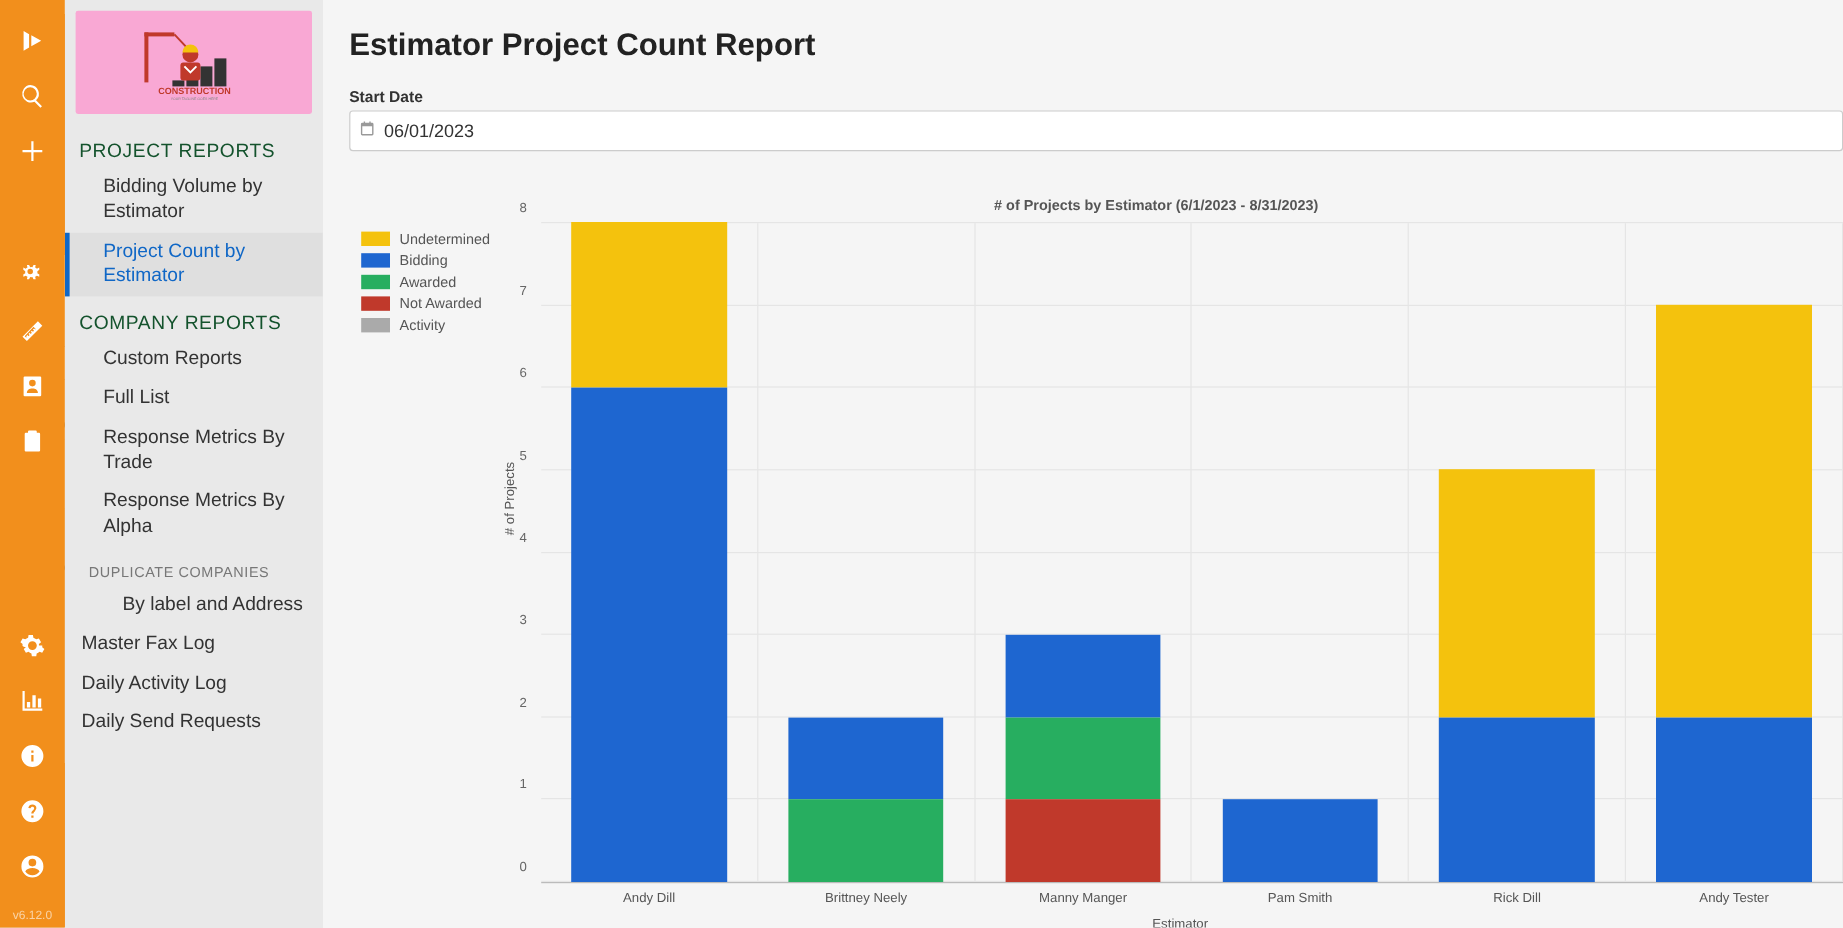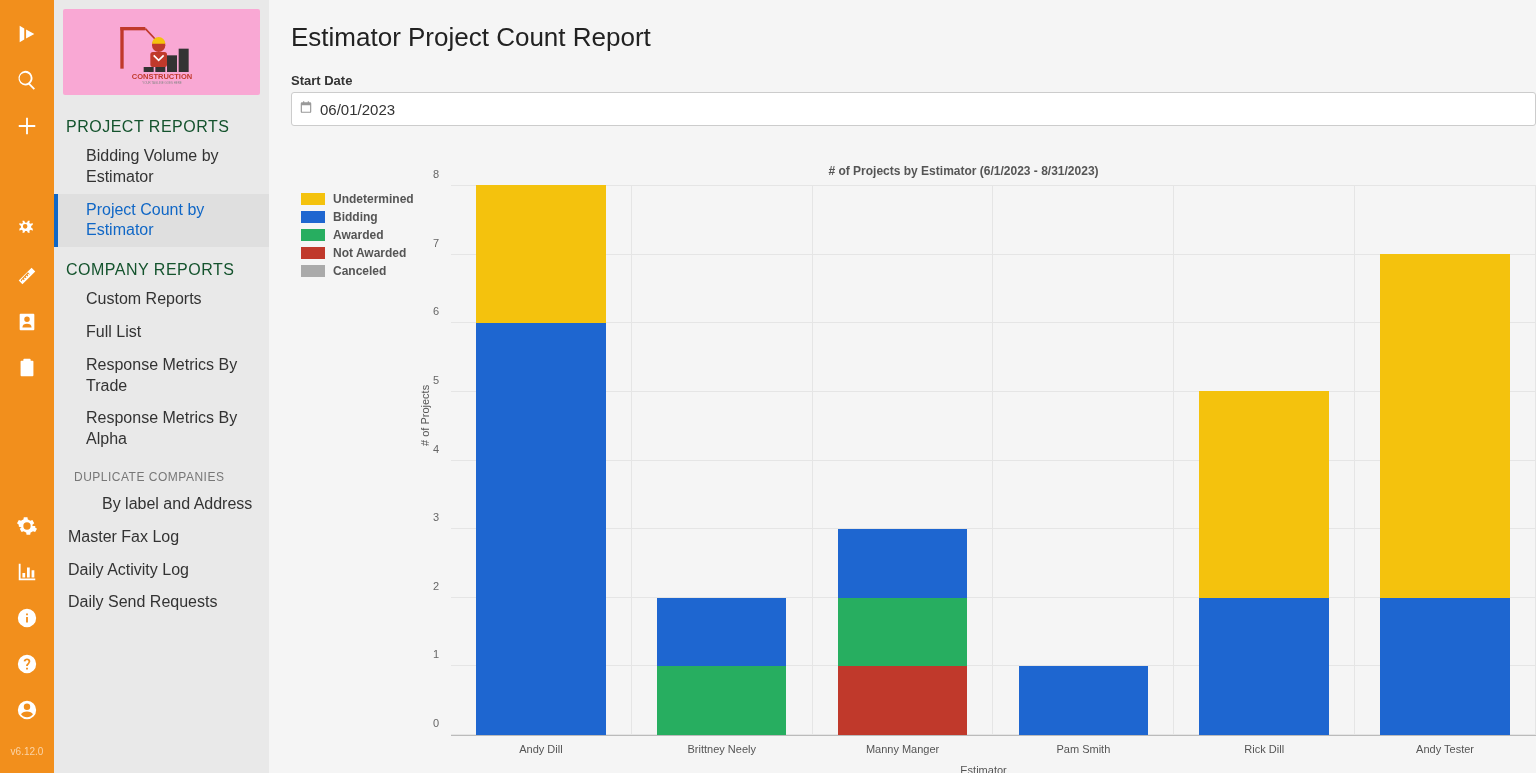--- a/index.html
+++ b/index.html
@@ -1,50 +1,50 @@
 <!DOCTYPE html>
 <html><head>
 <meta charset="utf-8">
 <style>
   * { box-sizing: border-box; margin: 0; padding: 0; }
   body { font-family: "Segoe UI", Arial, sans-serif; background: #f5f5f5; color: #333; overflow: hidden; width: 1536px; height: 773px; }
   
   
   .icon-rail { position: fixed; left: 0; top: 0; width: 54px; height: 100%; background: #f28f1c; display: flex; flex-direction: column; align-items: center; padding-top: 20px; z-index: 10; }
   .rail-top, .rail-bottom { display: flex; flex-direction: column; align-items: center; gap: 18px; width: 100%; }
-  .rail-bottom { margin-top: auto; margin-bottom: 16px; }
+  .rail-bottom { margin-top: auto; margin-bottom: 4px; }
   .rail-icon { color: #fff; width: 100%; height: 28px; display: flex; align-items: center; justify-content: center; cursor: pointer; }
   .rail-icon svg { width: 22px; height: 22px; fill: #fff; }
   .version { color: #fff; font-size: 10px; opacity: .6; margin-top: 4px; }
   .rail-gap { height: 40px; }
 
   
   .sidebar { position: fixed; left: 54px; top: 0; width: 215px; height: 100%; background: #e9e9e9; overflow-y: auto; padding-bottom: 20px; }
   .logo-box { background: #f9a8d4; margin: 9px; height: 86px; display: flex; align-items: center; justify-content: center; border-radius: 2px; }
   .logo-box svg { width: 100px; height: 70px; }
   .section-label { font-size: 16px; color: #14532d; letter-spacing: .5px; padding: 14px 12px 4px; text-transform: uppercase; }
   .sub-section-label { font-size: 12px; color: #777; letter-spacing: .5px; padding: 14px 12px 4px 20px; text-transform: uppercase; }
   .nav-item { display: block; padding: 6px 12px 6px 32px; font-size: 16px; color: #333; cursor: pointer; line-height: 1.3; }
   .nav-item.sub { padding-left: 48px; }
   .nav-item.root { padding-left: 14px; }
   .nav-item.active { border-left: 4px solid #1067c6; color: #1067c6; background: #dfdfdf; padding-left: 28px; }
 
   
   .main { margin-left: 269px; padding: 22px 0 0 22px; height: 773px; }
-  h1 { font-size: 26px; font-weight: 400; margin-bottom: 20px; color: #222; }
+  h1 { font-size: 26px; font-weight: 700; margin-bottom: 20px; color: #222; }
   .field-label { font-size: 13px; font-weight: 700; margin-bottom: 4px; display: block; }
   .date-input { display: flex; align-items: center; background: #fff; border: 1px solid #ccc; border-radius: 3px; height: 34px; width: 100%; }
   .date-icon { width: 28px; text-align: center; color: #999; }
   .date-value { font-size: 15px; color: #333; }
 
   
   .chart-area { margin-top: 38px; }
   .chart-title { text-align: center; font-size: 12px; color: #555; font-weight: 700; margin-bottom: 8px; padding-left: 100px; }
   .chart-flex { display: flex; }
-  .legend { width: 130px; padding-top: 6px; font-size: 12px; color: #555; flex-shrink: 0; margin-left: 10px; font-weight: bold; }
+  .legend { width: 130px; padding-top: 6px; font-size: 12px; color: #555; flex-shrink: 0; margin-left: 10px; }
   .legend-row { display: flex; align-items: center; margin-bottom: 4px; }
   .swatch { width: 24px; height: 12px; margin-right: 8px; }
   .plot { flex: 1; position: relative; height: 560px; }
   .y-axis-label { position: absolute; left: -12px; top: 50%; transform: rotate(-90deg) translateX(20px); transform-origin: left top; font-size: 11px; color: #555; }
   .x-axis-label { text-align: center; font-size: 11px; color: #555; margin-top: 28px; }
   .grid { position: relative; height: 550px; margin-left: 20px; border-bottom: 1px solid #bbb; display: flex; }
   .gridline { position: absolute; left: 0; right: 0; border-top: 1px solid #e5e5e5; }
   .y-tick { position: absolute; left: -18px; font-size: 11px; color: #666; transform: translateY(-50%); }
   .col { flex: 1; border-right: 1px solid #e5e5e5; position: relative; display: flex; justify-content: center; }
   .col:first-child { border-left: 1px solid #e5e5e5; }
@@ -184,21 +184,21 @@
           <div class="legend-row">
             <span class="swatch" style="background:#27ae60"></span>
             <span>Awarded</span>
           </div>
           <div class="legend-row">
             <span class="swatch" style="background:#c0392b"></span>
             <span>Not Awarded</span>
           </div>
           <div class="legend-row">
             <span class="swatch" style="background:#aaaaaa"></span>
-            <span>Canceled</span>
+            <span>Activity</span>
           </div>
         </div>
       <div class="plot">
         <div class="y-axis-label"># of Projects</div>
         <div class="grid" id="grid">
             <div class="gridline" style="bottom: 0%;"></div>
             <div class="y-tick" style="bottom: 0%;">0</div>
             <div class="gridline" style="bottom: 12.5%;"></div>
             <div class="y-tick" style="bottom: 12.5%;">1</div>
             <div class="gridline" style="bottom: 25%;"></div>

